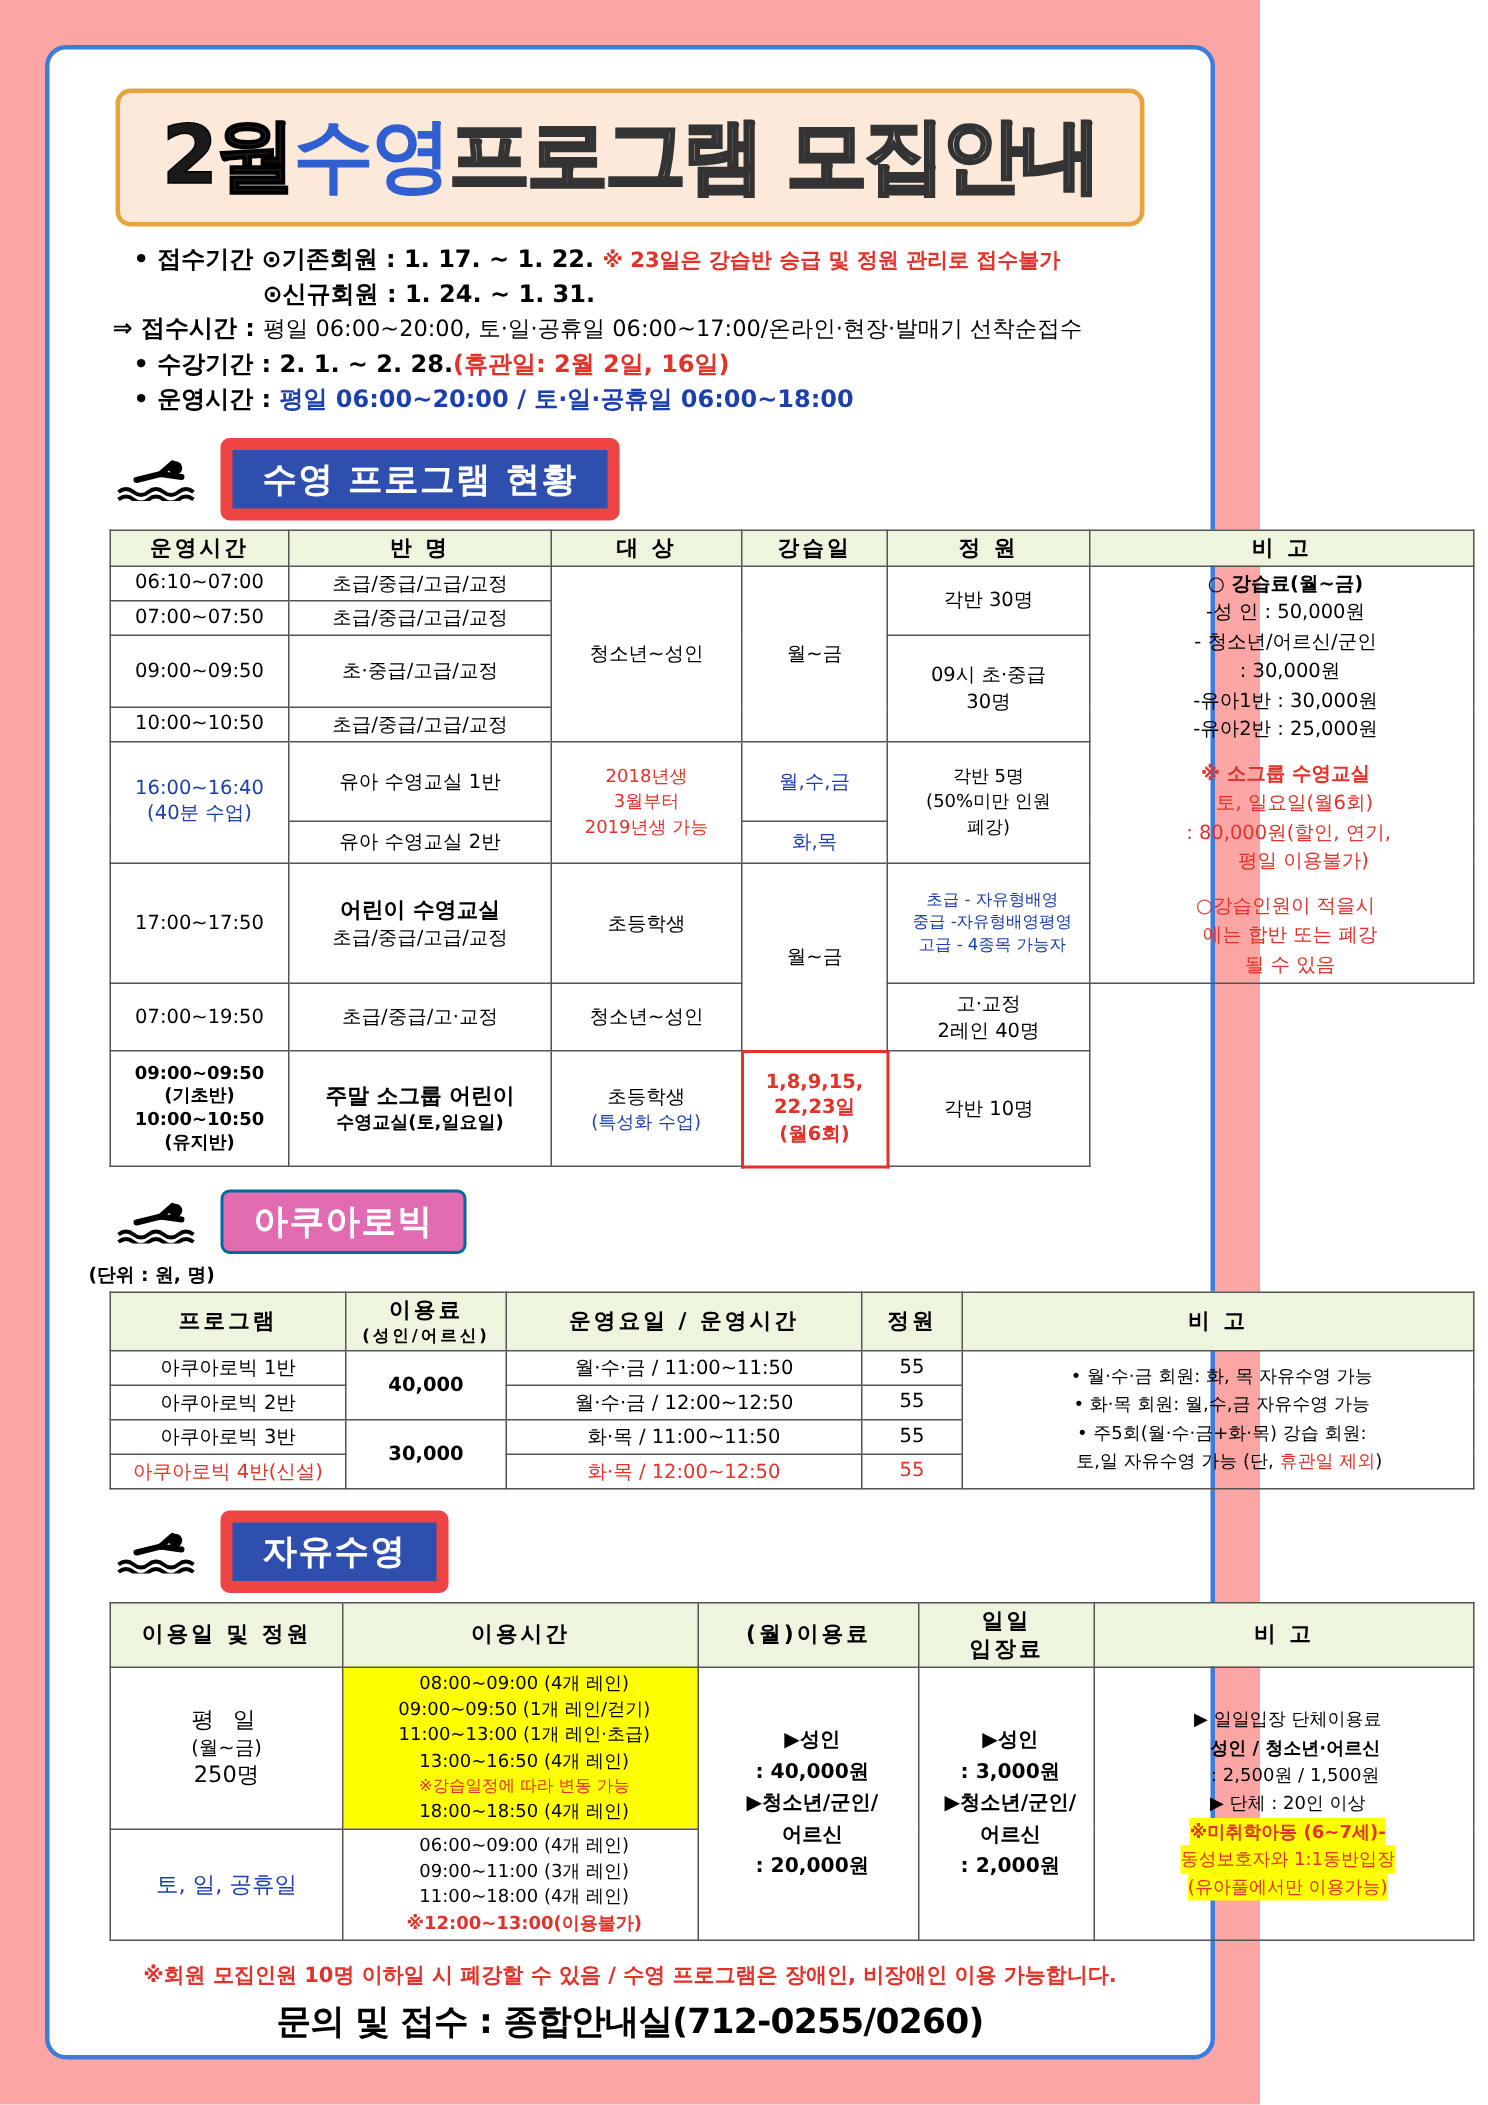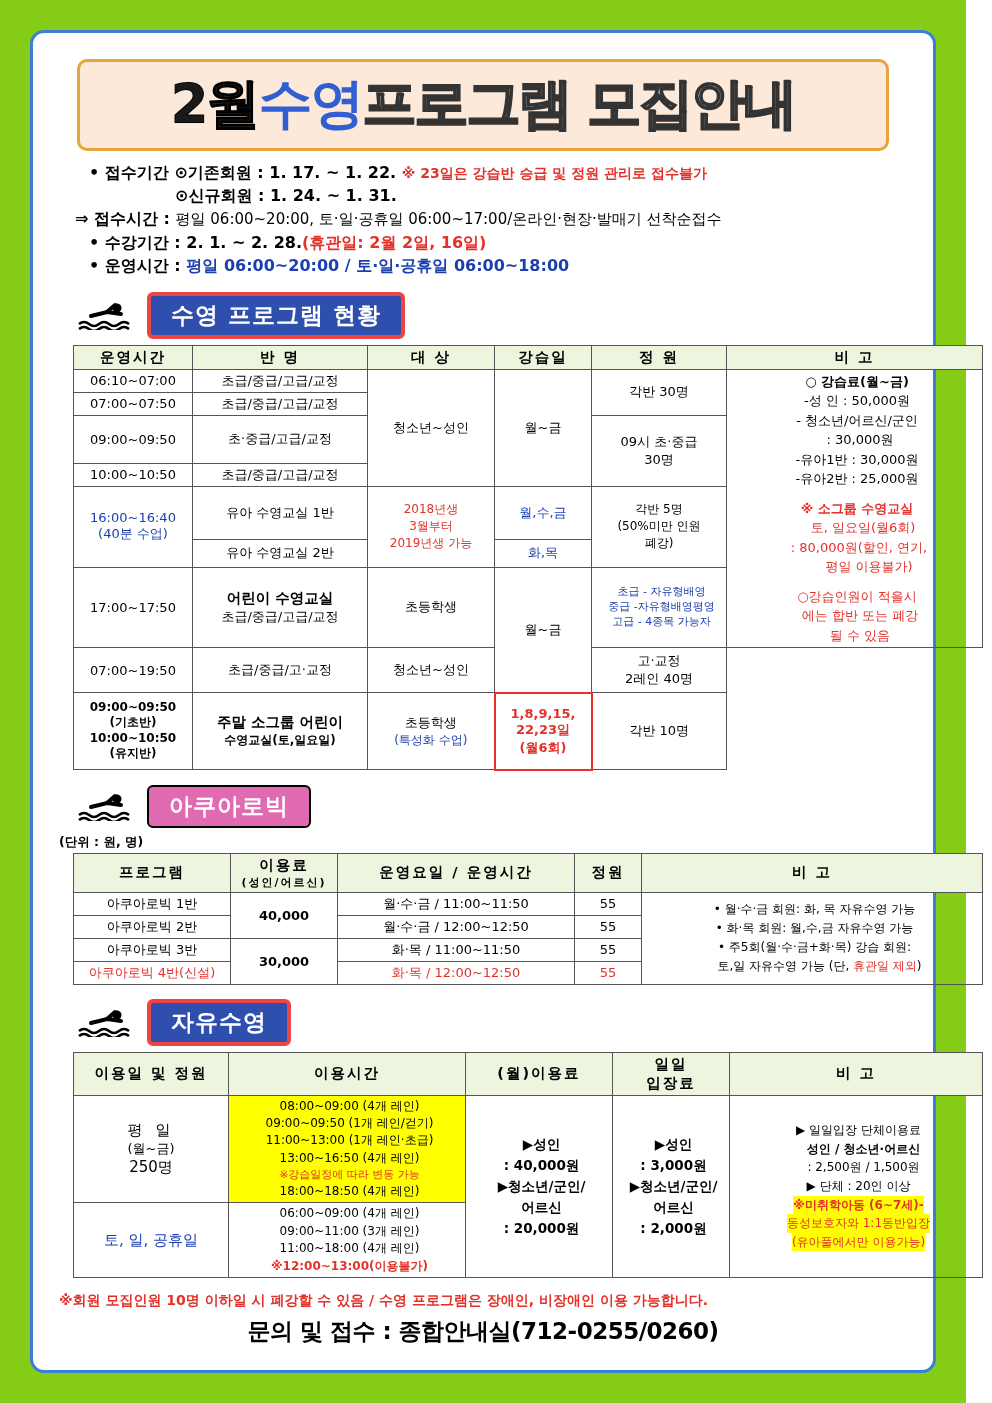--- a/index.html
+++ b/index.html
@@ -3,22 +3,22 @@
 <meta charset="utf-8">
 <style>
   html,body{margin:0;padding:0;}
   body{
     width:992px;height:1403px;
     background:#ffffff;
     font-family:"DejaVu Sans","Liberation Sans",sans-serif;
     font-size:13px;color:#000;
   }
   .page{
-    position:relative;width:966px;height:1403px;box-sizing:border-box;
-    padding:22px;background:#84cc16;
+    position:relative;width:840px;height:1403px;box-sizing:border-box;
+    padding:22px;background:#fca5a5;
   }
   .frame{
     position:absolute;left:30px;top:30px;right:30px;bottom:30px;
     border:3px solid #3b7ddd;border-radius:14px;background:#fff;
     box-sizing:border-box;
   }
   .inner{position:absolute;left:26px;top:26px;right:26px;bottom:20px;}
 
   
   .title-box{
@@ -43,40 +43,40 @@
   .blue{color:#1b3fae;}
   .thin{font-weight:normal;font-size:15px;}
 
   
   .sec{display:flex;align-items:center;gap:10px;margin:14px 0 6px 18px;}
   .swim-ico{width:60px;height:30px;}
   .sec-label{
     color:#fff;font-weight:bold;font-size:23px;padding:4px 20px;border-radius:6px;
     letter-spacing:1px;
   }
-  .lb-blue{background:#2f4fae;border:4px solid #ef4444;}
-  .lb-pink{background:#e06bb0;border:2px solid #000000;}
+  .lb-blue{background:#2f4fae;border:8px solid #ef4444;}
+  .lb-pink{background:#e06bb0;border:2px solid #0369a1;}
 
   
   table{border-collapse:collapse;width:910px;margin-left:14px;}
   table td,table th{
     border:1px solid #555;text-align:center;vertical-align:middle;
     font-size:13px;padding:2px 3px;
   }
   thead th{background:#eef5df;font-weight:bold;font-size:14.5px;letter-spacing:2px;}
   .lefty{text-align:center;padding-left:8px;}
   .b{font-weight:bold;}
   .f11{font-size:11px;}
   .f12{font-size:12px;}
   .yellowcell{background:#ffff00;}
   .redborder{border:2px solid #e2322a;}
   .unit{text-align:left;width:924px;font-weight:bold;font-size:12.5px;margin:2px 0 2px 0;}
 
   .note{
-    color:#e2322a;text-align:left;font-size:14px;margin-top:14px;font-weight:bold;
+    color:#e2322a;text-align:center;font-size:14px;margin-top:14px;font-weight:bold;
   }
   .contact{
     text-align:center;font-size:23px;font-weight:bold;margin-top:6px;letter-spacing:-0.5px;
   }
 </style>
 </head>
 <body>
 
 <div class="page">
   <div class="frame">

